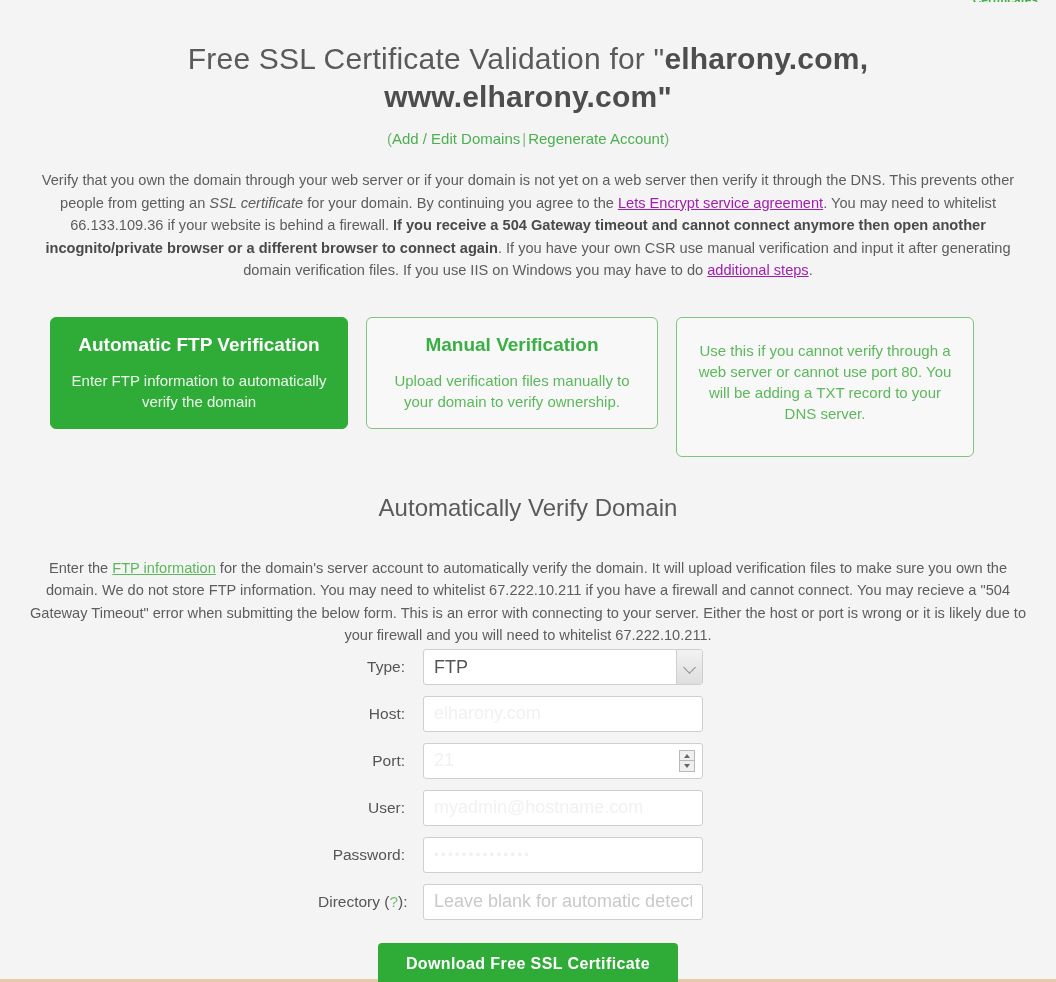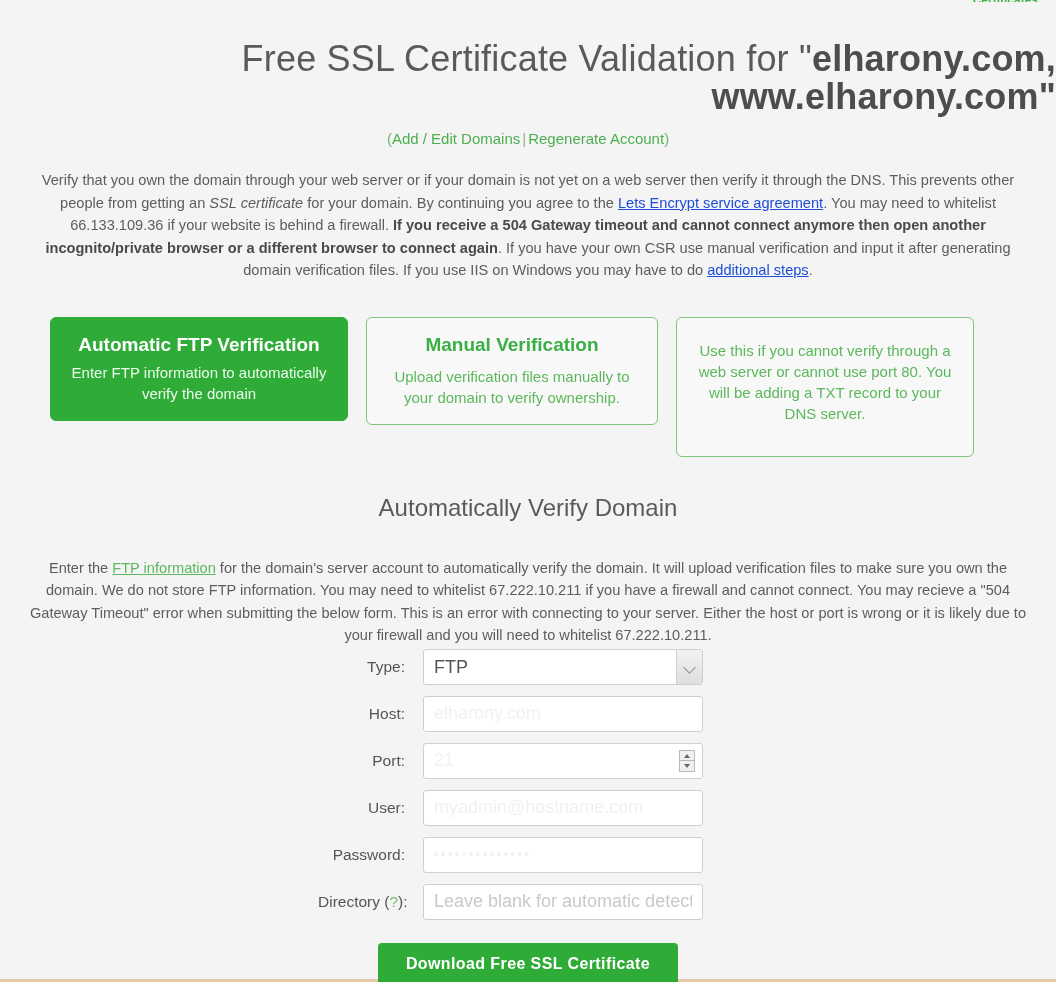--- a/index.html
+++ b/index.html
@@ -33,22 +33,22 @@
     white-space: nowrap;
     overflow: hidden;
     height: 8px;
     line-height: 12px;
   }
 
   
   .page-title {
     margin: 0;
     padding-top: 40px;
-    text-align: right;
-    font-size: 36px;
+    text-align: center;
+    font-size: 30px;
     line-height: 38px;
     font-weight: normal;
     color: #5a5a5a;
     letter-spacing: 0.2px;
   }
   .page-title .dom { font-weight: bold; color: #4d4d4d; }
 
   .title-links {
     margin: 14px 0 0 0;
     text-align: center;
@@ -63,21 +63,21 @@
 
   
   .intro {
     margin: 22px auto 0 auto;
     width: 1000px;
     text-align: center;
     font-size: 14.6px;
     line-height: 22.5px;
     color: #5d5d5d;
   }
-  .intro .lnk { color: #1d4ed8; }
+  .intro .lnk { color: #a21caf; }
   .intro .em { font-style: italic; }
   .intro .strong { font-weight: bold; color: #4a4a4a; }
 
   
   .cards {
     position: absolute;
     left: 50px;
     top: 317px;
     width: 960px;
     display: flex;
@@ -86,21 +86,21 @@
   }
   .card {
     border-radius: 6px;
     padding: 14px 16px 16px 16px;
     text-align: center;
   }
   .card-title {
     font-size: 19px;
     font-weight: bold;
     line-height: 26px;
-    margin-bottom: 4px;
+    margin-bottom: 12px;
   }
   .card-desc {
     font-size: 15px;
     line-height: 21px;
   }
   .card.active {
     width: 298px;
     background: #2fac38;
     border: 1px solid #2fac38;
     color: #ffffff;

